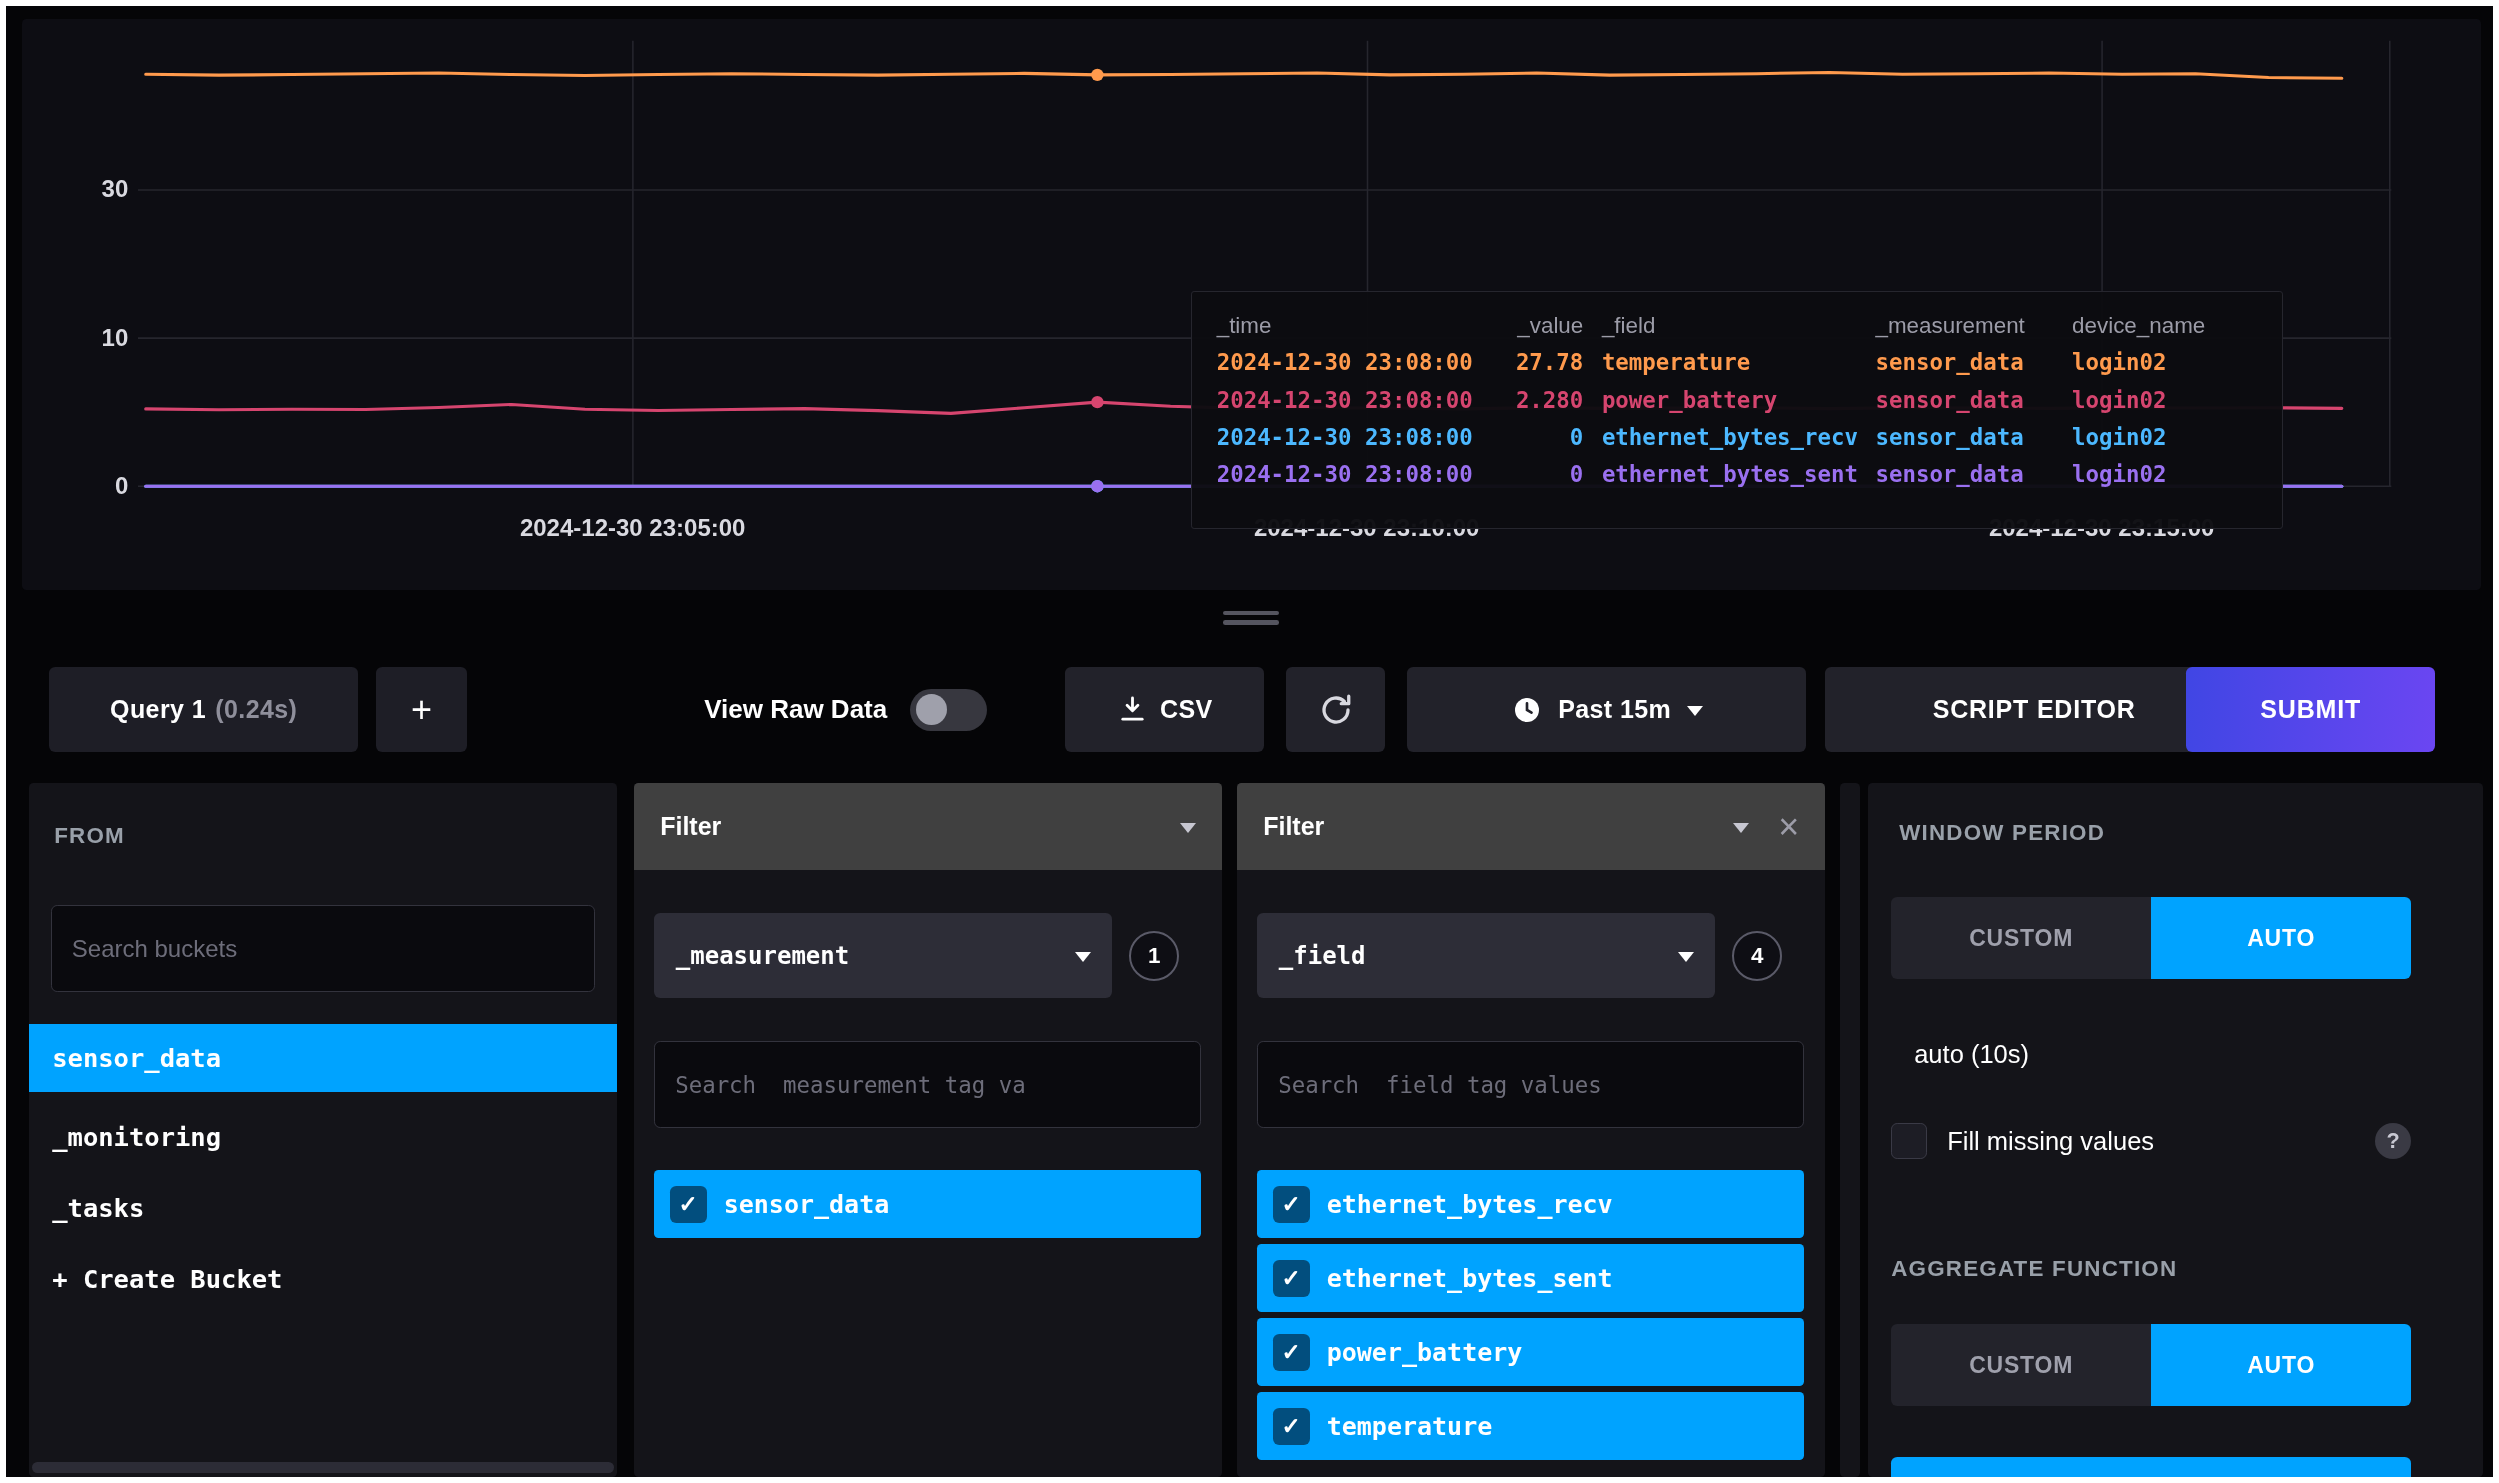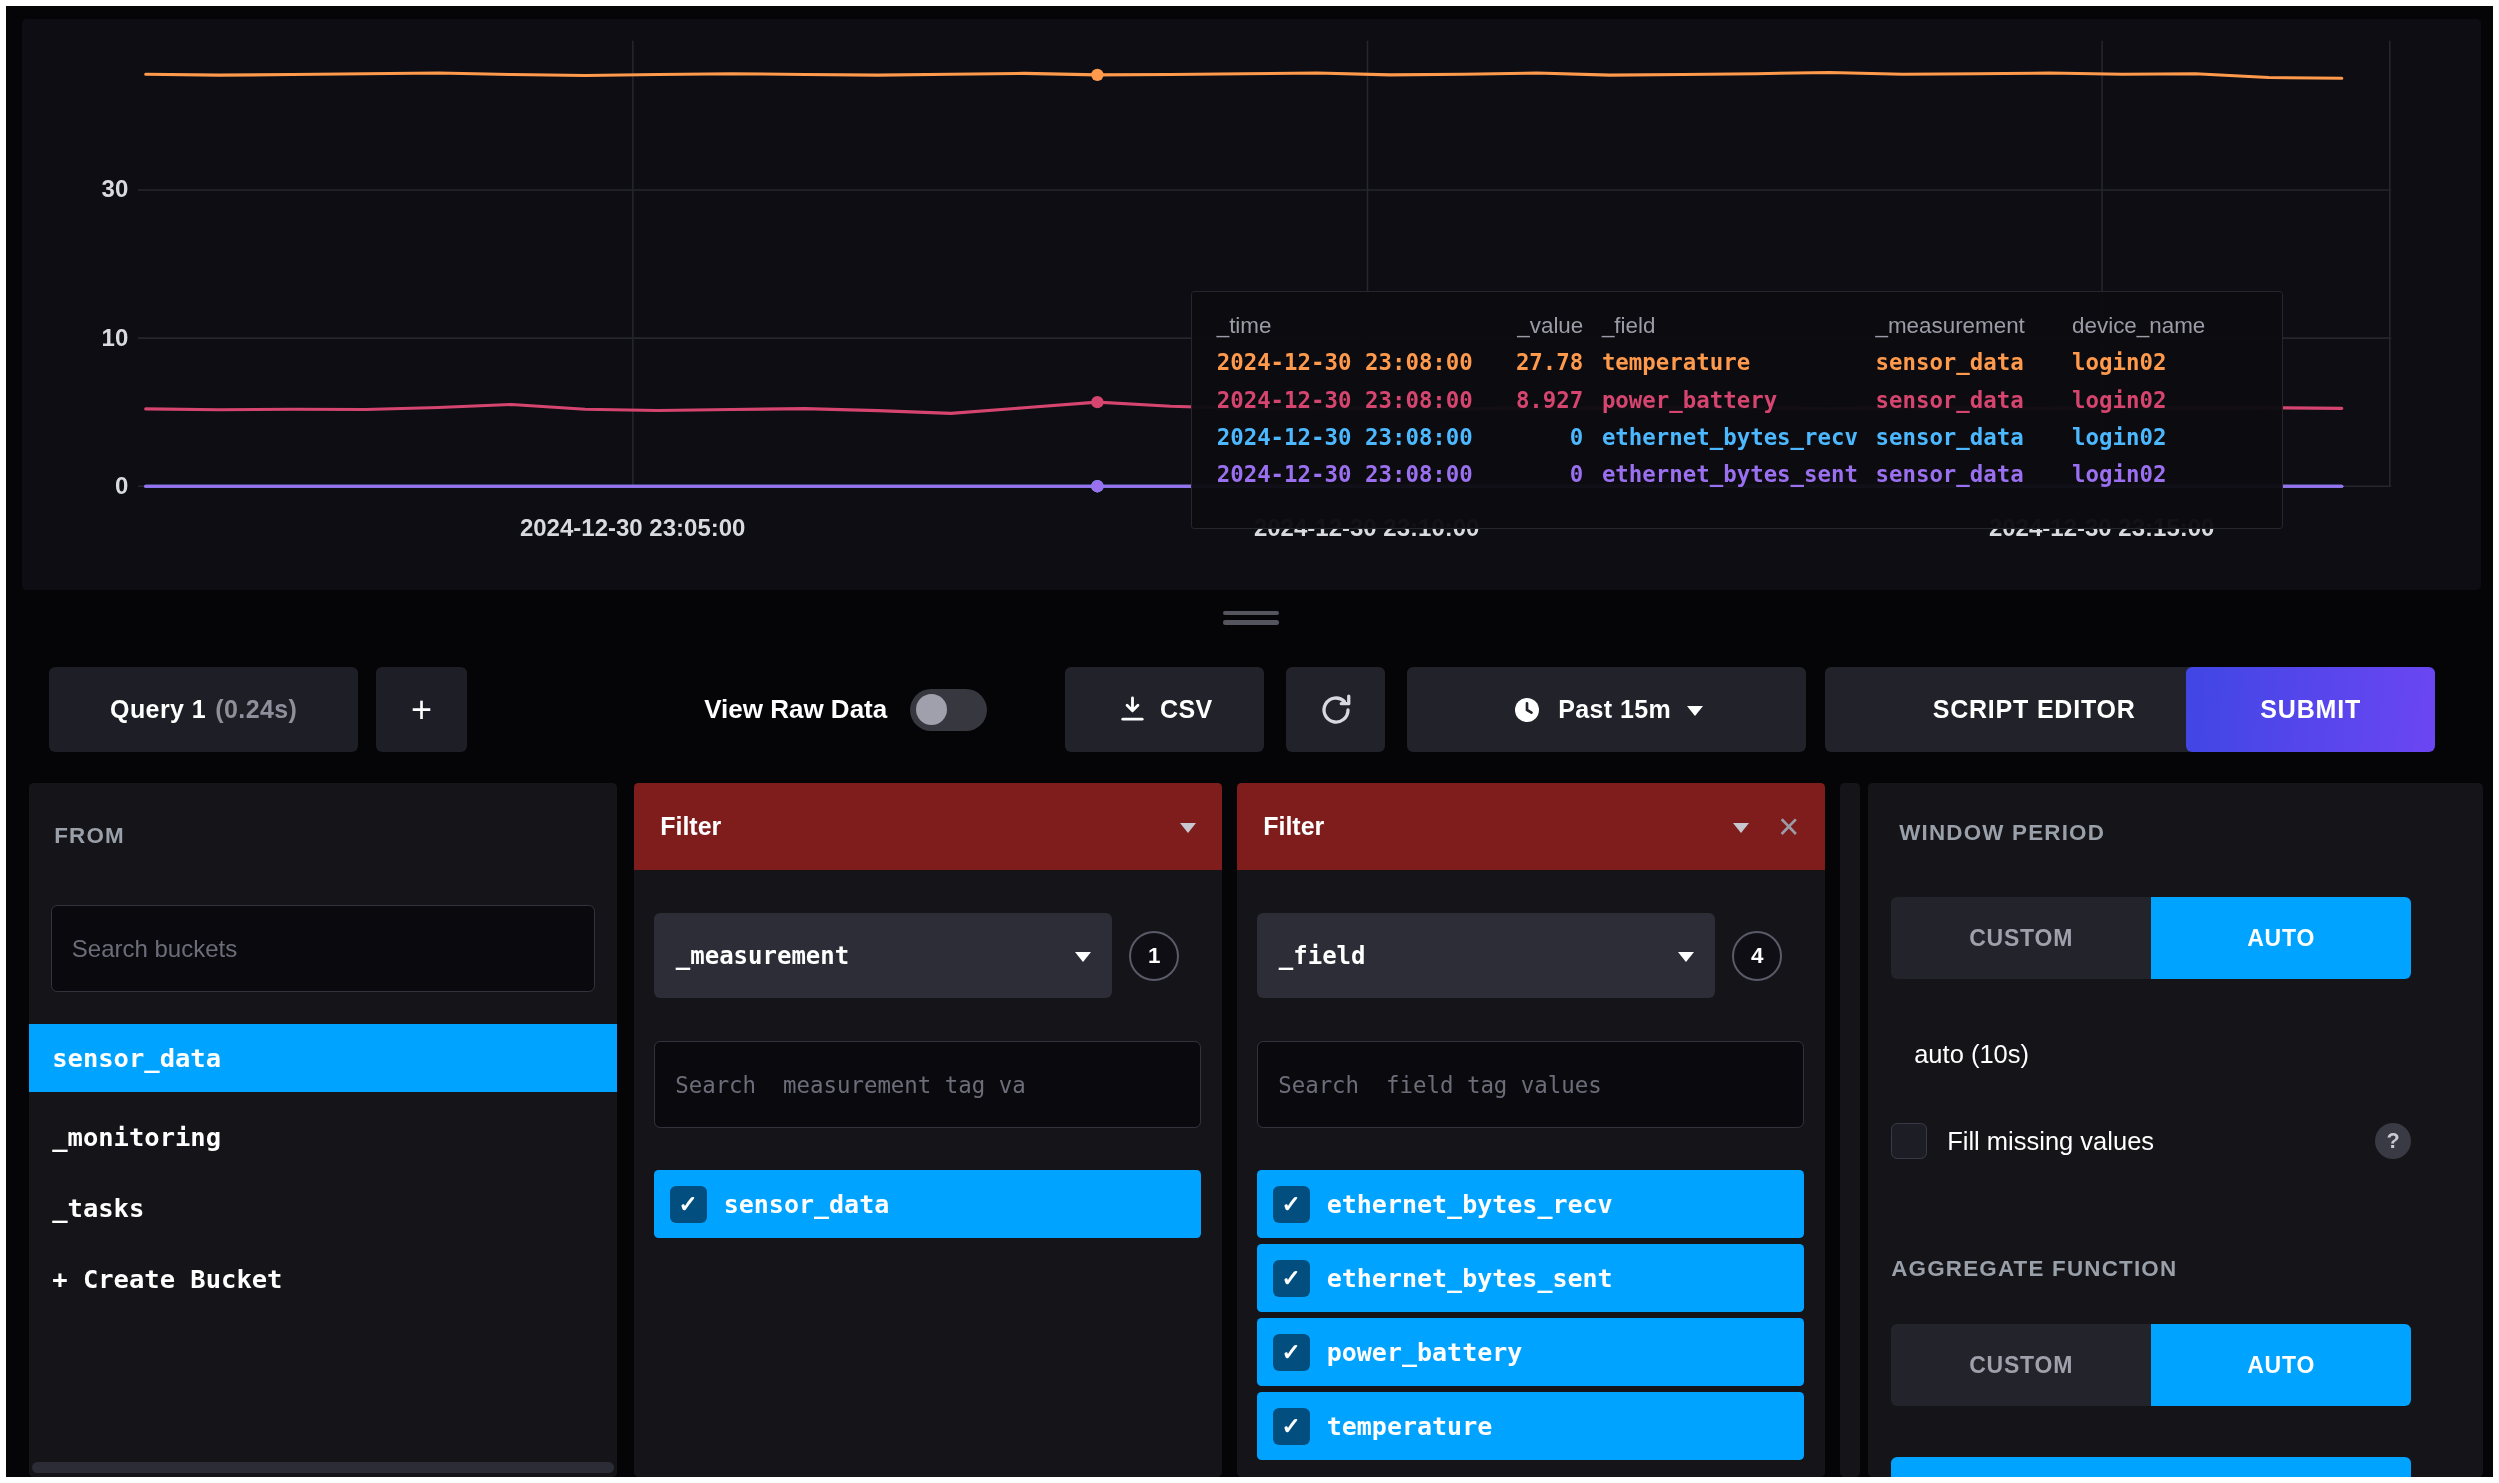--- a/index.html
+++ b/index.html
@@ -56,21 +56,21 @@
                 color:#e8e8ee;font-size:24px;padding:0 20px;box-sizing:border-box;height:87px;outline:none;
                 font-family:"Liberation Sans",sans-serif;}
   .search-input.mono-input{font-family:"DejaVu Sans Mono","Liberation Mono",monospace;font-size:22.4px;}
   input::placeholder{color:#6d6d7a;}
   .bucket-row{position:absolute;left:0;width:100%;height:68px;display:flex;align-items:center;
               padding-left:23px;box-sizing:border-box;cursor:pointer;
               font-family:"DejaVu Sans Mono","Liberation Mono",monospace;font-weight:bold;font-size:25.5px;color:#fff;}
   .bucket-row.selected{background:var(--accent);}
   .h-scrollbar{position:absolute;left:3.1px;right:3.1px;bottom:4.6px;height:10.8px;background:#2c2c36;border-radius:5.4px;}
 
-  .filter-header{position:absolute;left:0;top:0;width:100%;height:87px;background:#7f1d1d;
+  .filter-header{position:absolute;left:0;top:0;width:100%;height:87px;background:#404040;
                  display:flex;align-items:center;padding:2px 26px;box-sizing:border-box;cursor:pointer;}
   .filter-title{font-size:25px;font-weight:bold;color:#fff;flex:1;}
   .close-x{font-size:36px;color:#9c9ca8;margin-left:29px;line-height:1;cursor:pointer;}
   .dropdown{position:absolute;left:20px;top:130px;width:458px;height:85px;background:#2d2d37;border-radius:6.2px;
             display:flex;align-items:center;padding:0 21.6px;box-sizing:border-box;cursor:pointer;}
   .dropdown-label{flex:1;font-family:"DejaVu Sans Mono","Liberation Mono",monospace;font-weight:bold;font-size:24px;color:#fff;}
   .badge{position:absolute;left:495px;top:148px;width:46px;height:46px;border-radius:50%;
          background:#0e0e14;border:2.3px solid #5a5a68;display:flex;align-items:center;justify-content:center;
          font-size:22.4px;font-weight:bold;color:#fff;}
   .value-row{position:absolute;left:20px;width:547px;height:68px;background:var(--accent);border-radius:4.6px;
@@ -135,21 +135,21 @@
 
         <div class="tt-row">
           <div class="tt-cell" style="color: rgb(255, 154, 77);">2024-12-30 23:08:00</div>
           <div class="tt-cell tt-right" style="color: rgb(255, 154, 77);">27.78</div>
           <div class="tt-cell" style="color: rgb(255, 154, 77);">temperature</div>
           <div class="tt-cell" style="color: rgb(255, 154, 77);">sensor_data</div>
           <div class="tt-cell" style="color: rgb(255, 154, 77);">login02</div>
         </div>
         <div class="tt-row">
           <div class="tt-cell" style="color: rgb(214, 69, 111);">2024-12-30 23:08:00</div>
-          <div class="tt-cell tt-right" style="color: rgb(214, 69, 111);">8.927</div>
+          <div class="tt-cell tt-right" style="color: rgb(214, 69, 111);">2.280</div>
           <div class="tt-cell" style="color: rgb(214, 69, 111);">power_battery</div>
           <div class="tt-cell" style="color: rgb(214, 69, 111);">sensor_data</div>
           <div class="tt-cell" style="color: rgb(214, 69, 111);">login02</div>
         </div>
         <div class="tt-row">
           <div class="tt-cell" style="color: rgb(76, 184, 255);">2024-12-30 23:08:00</div>
           <div class="tt-cell tt-right" style="color: rgb(76, 184, 255);">0</div>
           <div class="tt-cell" style="color: rgb(76, 184, 255);">ethernet_bytes_recv</div>
           <div class="tt-cell" style="color: rgb(76, 184, 255);">sensor_data</div>
           <div class="tt-cell" style="color: rgb(76, 184, 255);">login02</div>

